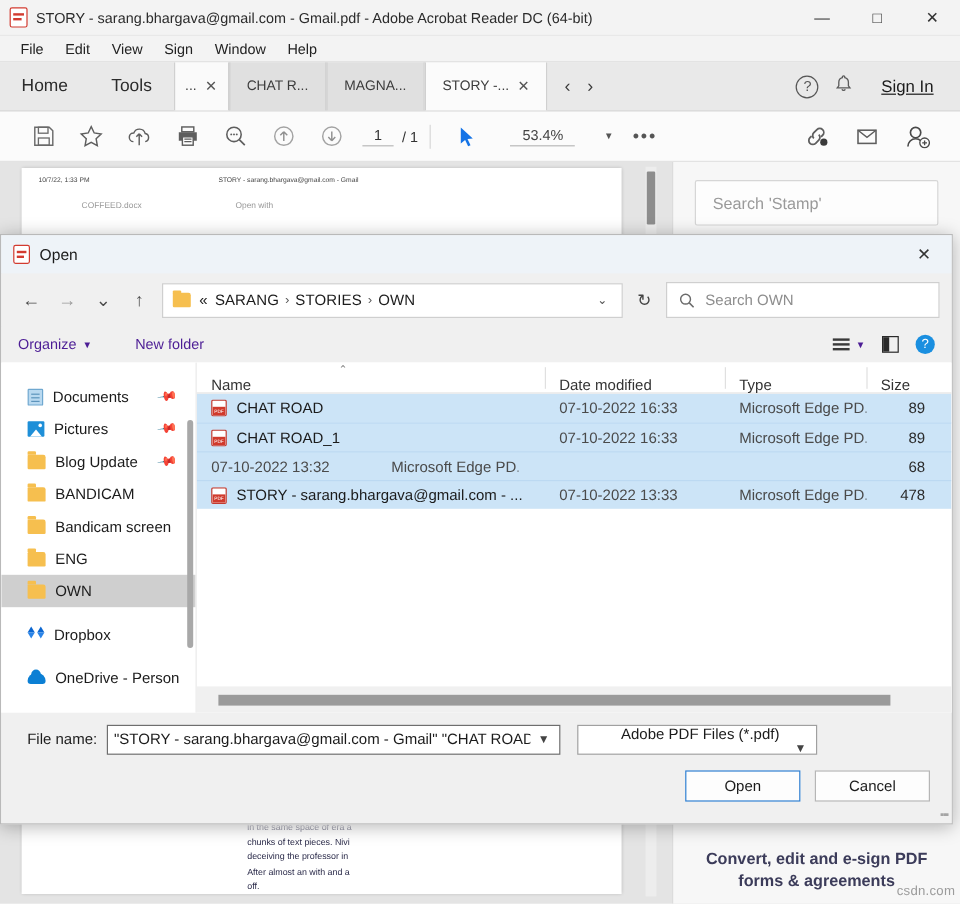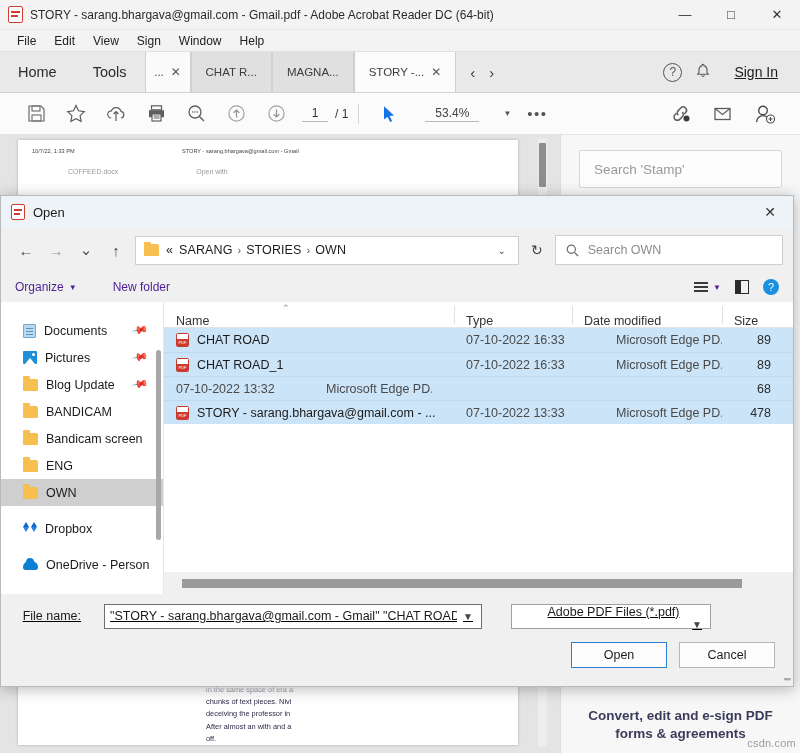--- a/index.html
+++ b/index.html
@@ -303,21 +303,21 @@
     height:22px; background:#f0f0f0; display:flex; align-items:center;
     padding:0 10px; flex:none;
   }
   .hscroll-track { flex:1; height:9px; background:#f0f0f0; position:relative; }
   .hscroll-thumb {
     position:absolute; left:8px; width:560px; top:0; height:9px; background:#9a9a9a;
   }
 
   
   .dlg-foot { height:92px; background:#f0f0f0; position:relative; flex:none; padding:0 18px; }
-  .frow1 { display:flex; align-items:center; height:44px; gap:15px;text-decoration:underline; }
+  .frow1 { display:flex; align-items:center; height:44px; gap:0; }
   .fn-label { font-size:12.5px; color:#1b1b1b; width:70px; text-align:right; padding-right:8px; }
   .fn-field {
     width:378px; height:25px; background:#fff; border:1px solid #6e6e6e;
     display:flex; align-items:center; padding:0 2px 0 5px;
   }
   .fn-val {
     flex:1; font-size:12.5px; color:#1b1b1b; white-space:nowrap; overflow:hidden;
   }
   .fn-caret { font-size:10px; color:#444; padding:0 6px; }
   .ftype {
@@ -639,22 +639,22 @@
         </div>
         <div class="side-vscroll"></div>
       </div>
 
       <div class="list">
         <div class="cols">
           <div class="col c-name">
             <span>Name</span>
             <span class="sort-caret">⌃</span>
           </div>
+          <div class="col c-date">Date modified</div>
           <div class="col c-type">Type</div>
-          <div class="col c-date">Date modified</div>
           <div class="col c-size">Size</div>
         </div>
 
         <div class="rows">
           <div class="row sel">
             <div class="cell c-name">
               <span class="ico-pdfsm"></span>
               <span>CHAT ROAD</span>
             </div>
             <div class="cell c-date muted">07-10-2022 16:33</div>

